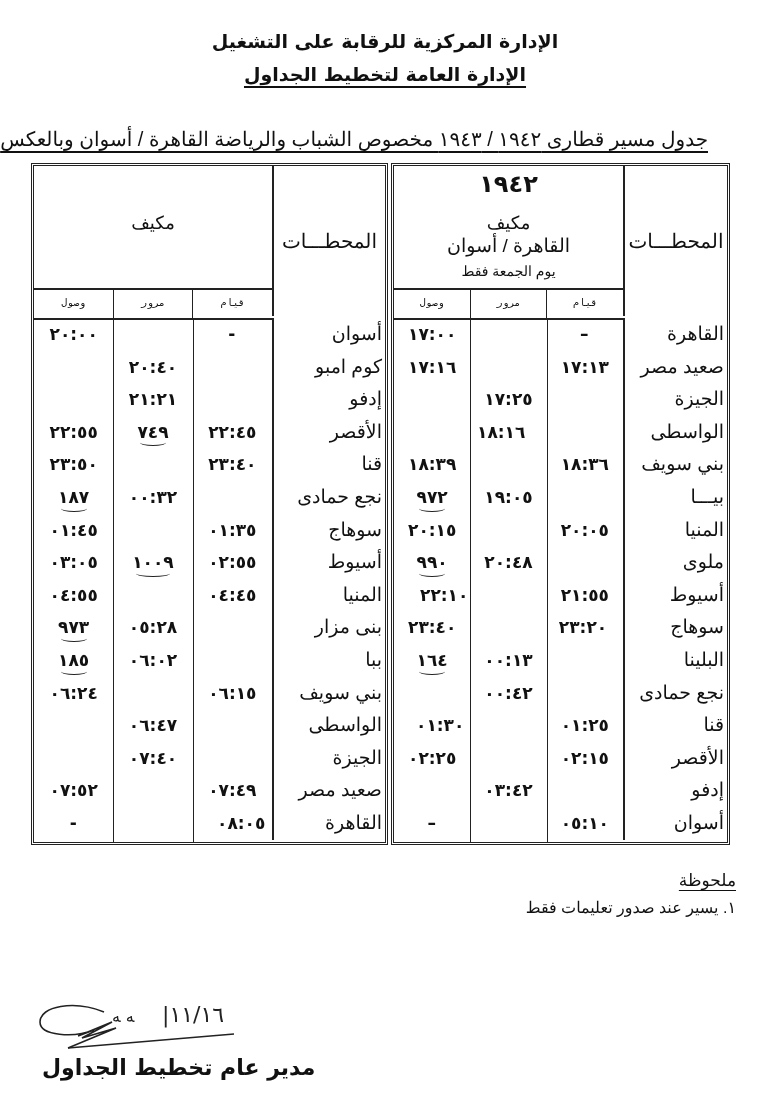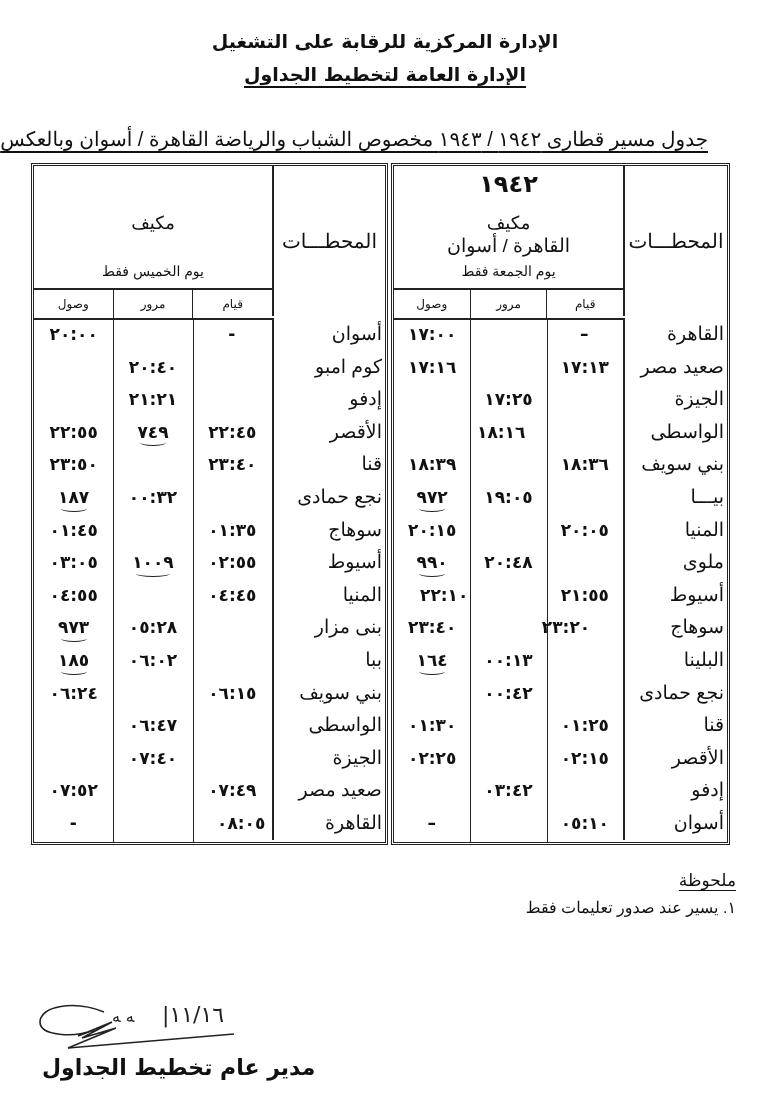--- a/index.html
+++ b/index.html
@@ -11,21 +11,21 @@
   .tbl { position:absolute; top:163px; height:682px; border:3px double #222; box-sizing:border-box; }
   .tbl.right { left:391px; width:339px; }
   .tbl.left { left:31px; width:357px; }
   .hdr-station { position:absolute; top:0; right:0; height:150px; border-left:2px solid #222; display:flex; align-items:center; justify-content:center; font-family:"Liberation Sans", sans-serif; font-size:20px; box-sizing:border-box; }
   .hdr-train { position:absolute; top:0; left:0; height:150px; box-sizing:border-box; }
   .train-no { position:absolute; top:4px; width:100%; text-align:center; font-family:"DejaVu Sans", sans-serif; font-weight:bold; font-size:24px; letter-spacing:2px; }
   .train-type { position:absolute; top:46px; width:100%; text-align:center; font-family:"Liberation Sans", sans-serif; font-size:18px; }
   .train-route { position:absolute; top:68px; width:100%; text-align:center; font-family:"Liberation Sans", sans-serif; font-size:19px; }
   .train-day { position:absolute; top:97px; width:100%; text-align:center; font-family:"Liberation Sans", sans-serif; font-size:14px; }
   .subhdr { position:absolute; top:122px; left:0; height:28px; border-top:2px solid #222; border-bottom:2px solid #222; box-sizing:content-box; display:flex; flex-direction:row; }
-  .subhdr div { flex:1; text-align:center; font-size:12px; line-height:28px; font-family:Liberation Sans, sans-serif; border-left:1.5px solid #222; }
+  .subhdr div { flex:1; text-align:center; font-size:10px; line-height:28px; font-family:Liberation Mono, monospace; border-left:1.5px solid #222; }
   .subhdr div:last-child { border-left:none; }
   .rows { position:absolute; top:152px; left:0; right:0; bottom:0; }
   .row { position:absolute; left:0; right:0; height:32.5px; display:flex; flex-direction:row; }
   .cell-station { position:absolute; right:0; height:100%; border-left:2px solid #222; box-sizing:border-box; text-align:right; padding-right:3px; font-family:"Liberation Sans", sans-serif; font-size:19px; line-height:32px; white-space:nowrap; overflow:hidden; }
   .cell-time { position:absolute; height:100%; text-align:center; font-family:"DejaVu Sans", sans-serif; font-weight:bold; font-size:17px; line-height:32px; letter-spacing:1px; box-sizing:border-box; }
   .vline { position:absolute; top:152px; bottom:0; width:0; border-left:1.5px solid #222; }
   .note-block { position:absolute; right:34px; top:870px; text-align:right; font-family:"Liberation Sans", sans-serif; }
   .note-title { font-size:17px; text-decoration:underline; text-underline-offset:4px; margin-bottom:4px; }
   .note-item { font-size:16px; line-height:26px; }
   .sig-scribble { position:absolute; left:34px; top:992px; }
@@ -105,41 +105,41 @@
         <div style="position:absolute;left:0;width:76.33333333333333px;height:100%;text-align:center"><span class="cell-time ref-mark" style="position:relative">٩٩٠</span></div>
       </div>
       <div class="row" style="top:260.8px">
         <div class="cell-station" style="width:104px">أسيوط</div>
         <div class="cell-time" style="left:152.66666666666666px;width:76.33333333333333px">٢١:٥٥</div>
         <div style="position:absolute;left:76.33333333333333px;width:76.33333333333333px;height:100%;text-align:center"><span class="cell-time" style="position:relative"></span></div>
         <div style="position:absolute;left:12px;width:76.33333333333333px;height:100%;text-align:center"><span class="cell-time" style="position:relative">٢٢:١٠</span></div>
       </div>
       <div class="row" style="top:293.40000000000003px">
         <div class="cell-station" style="width:104px">سوهاج</div>
-        <div class="cell-time" style="left:143px;width:58px">٢٣:٢٠</div>
+        <div class="cell-time" style="left:160px;width:58px">٢٣:٢٠</div>
         <div style="position:absolute;left:76.33333333333333px;width:76.33333333333333px;height:100%;text-align:center"><span class="cell-time" style="position:relative"></span></div>
         <div style="position:absolute;left:0;width:76.33333333333333px;height:100%;text-align:center"><span class="cell-time" style="position:relative">٢٣:٤٠</span></div>
       </div>
       <div class="row" style="top:326px">
         <div class="cell-station" style="width:104px">البلينا</div>
         <div class="cell-time" style="left:152.66666666666666px;width:76.33333333333333px"></div>
         <div style="position:absolute;left:76.33333333333333px;width:76.33333333333333px;height:100%;text-align:center"><span class="cell-time" style="position:relative">٠٠:١٣</span></div>
         <div style="position:absolute;left:0;width:76.33333333333333px;height:100%;text-align:center"><span class="cell-time ref-mark" style="position:relative">١٦٤</span></div>
       </div>
       <div class="row" style="top:358.6px">
         <div class="cell-station" style="width:104px">نجع حمادى</div>
         <div class="cell-time" style="left:152.66666666666666px;width:76.33333333333333px"></div>
         <div style="position:absolute;left:76.33333333333333px;width:76.33333333333333px;height:100%;text-align:center"><span class="cell-time" style="position:relative">٠٠:٤٢</span></div>
         <div style="position:absolute;left:0;width:76.33333333333333px;height:100%;text-align:center"><span class="cell-time" style="position:relative"></span></div>
       </div>
       <div class="row" style="top:391.20000000000005px">
         <div class="cell-station" style="width:104px">قنا</div>
         <div class="cell-time" style="left:152.66666666666666px;width:76.33333333333333px">٠١:٢٥</div>
         <div style="position:absolute;left:76.33333333333333px;width:76.33333333333333px;height:100%;text-align:center"><span class="cell-time" style="position:relative"></span></div>
-        <div style="position:absolute;left:0;width:76.33333333333333px;height:100%;text-align:center"><span class="cell-time" style="position:relative">٠١:٣٠</span></div>
+        <div style="position:absolute;left:8px;width:76.33333333333333px;height:100%;text-align:center"><span class="cell-time" style="position:relative">٠١:٣٠</span></div>
       </div>
       <div class="row" style="top:423.8px">
         <div class="cell-station" style="width:104px">الأقصر</div>
         <div class="cell-time" style="left:152.66666666666666px;width:76.33333333333333px">٠٢:١٥</div>
         <div style="position:absolute;left:76.33333333333333px;width:76.33333333333333px;height:100%;text-align:center"><span class="cell-time" style="position:relative"></span></div>
         <div style="position:absolute;left:0;width:76.33333333333333px;height:100%;text-align:center"><span class="cell-time" style="position:relative">٠٢:٢٥</span></div>
       </div>
       <div class="row" style="top:456.40000000000003px">
         <div class="cell-station" style="width:104px">إدفو</div>
         <div class="cell-time" style="left:152.66666666666666px;width:76.33333333333333px"></div>
@@ -152,21 +152,20 @@
         <div style="position:absolute;left:76.33333333333333px;width:76.33333333333333px;height:100%;text-align:center"><span class="cell-time" style="position:relative"></span></div>
         <div style="position:absolute;left:0;width:76.33333333333333px;height:100%;text-align:center"><span class="cell-time" style="position:relative">–</span></div>
       </div>
     </div>
   </div>
 
 <div class="tbl left">
     <div class="hdr-station" style="width:113px">المحطـــات</div>
     <div class="hdr-train" style="width:238px">
       <div class="train-type">مكيف</div>
-      <div class="train-day">يوم الخميس فقط</div>
       <div class="subhdr" style="width:238px">
         <div>قيام</div>
         <div>مرور</div>
         <div>وصول</div>
       </div>
     </div>
     <div class="vline" style="left:79.33333333333333px"></div>
     <div class="vline" style="left:158.66666666666666px"></div>
     <div class="rows">
       <div class="row" style="top:0px">

